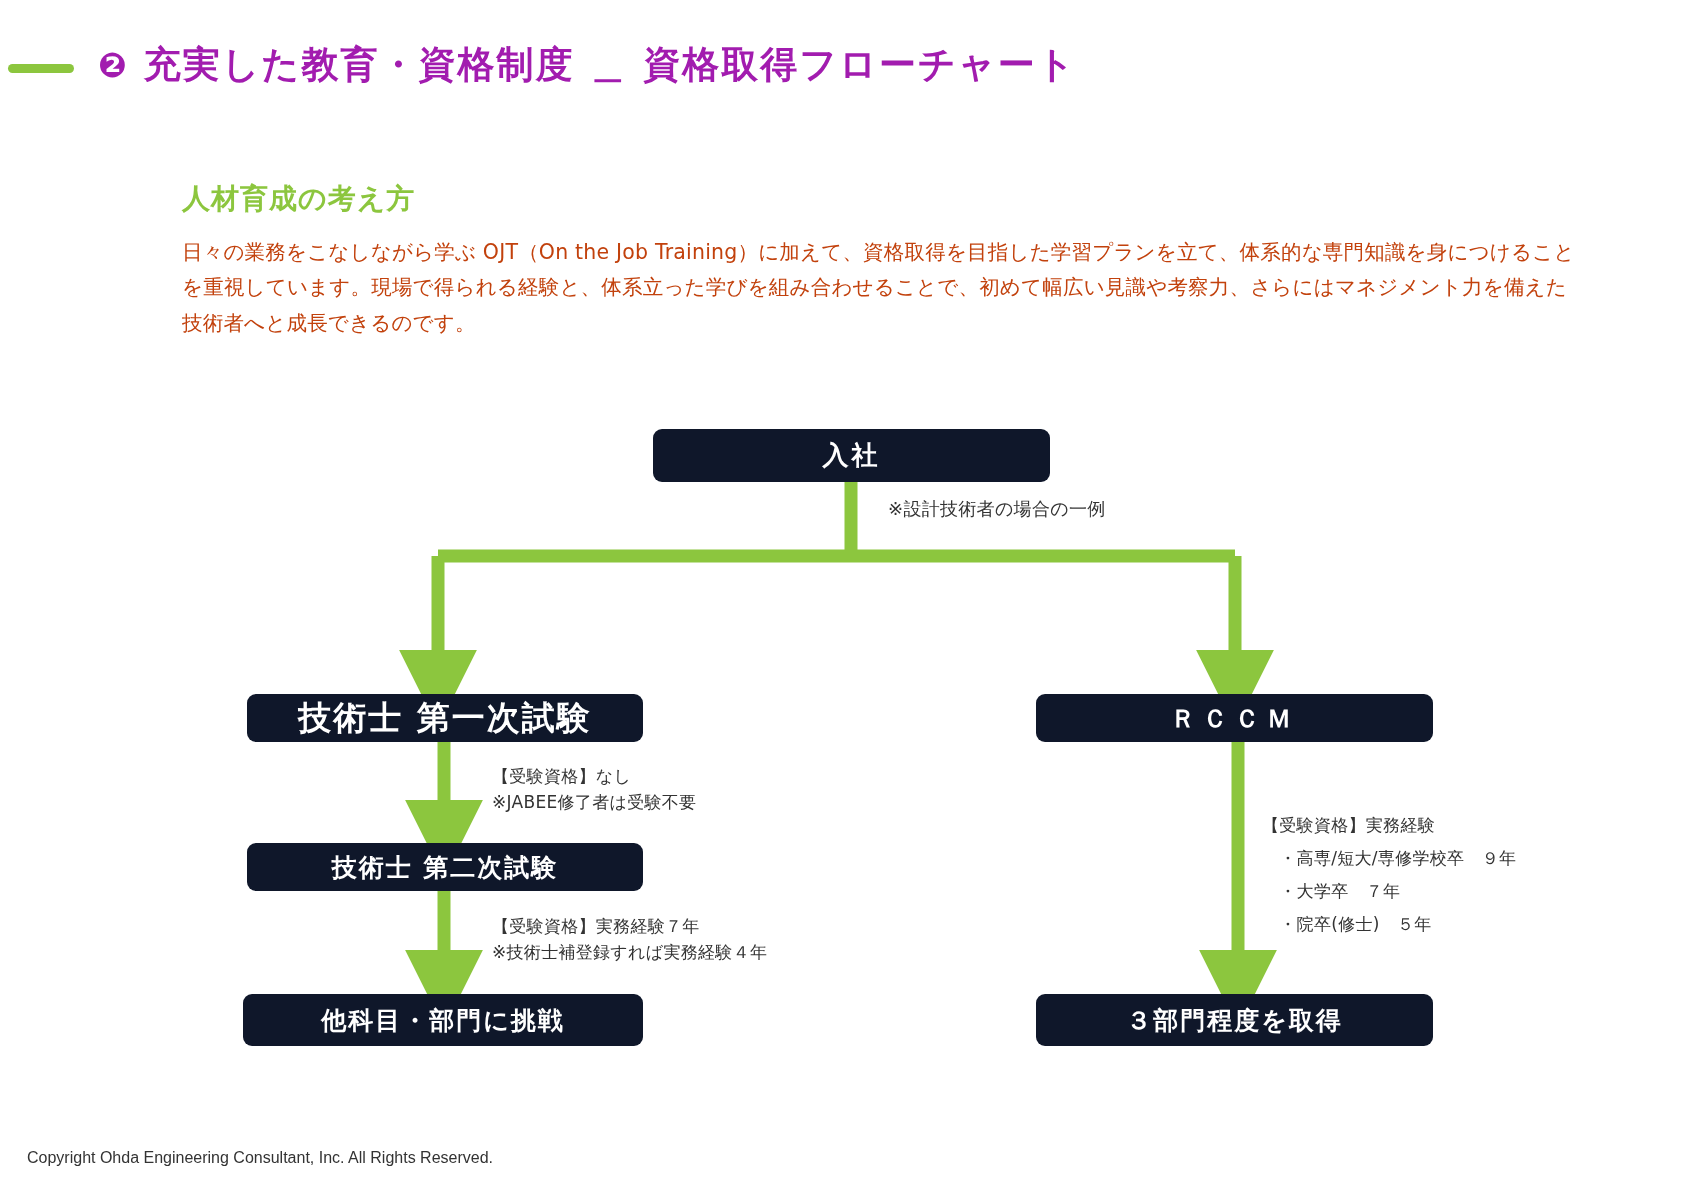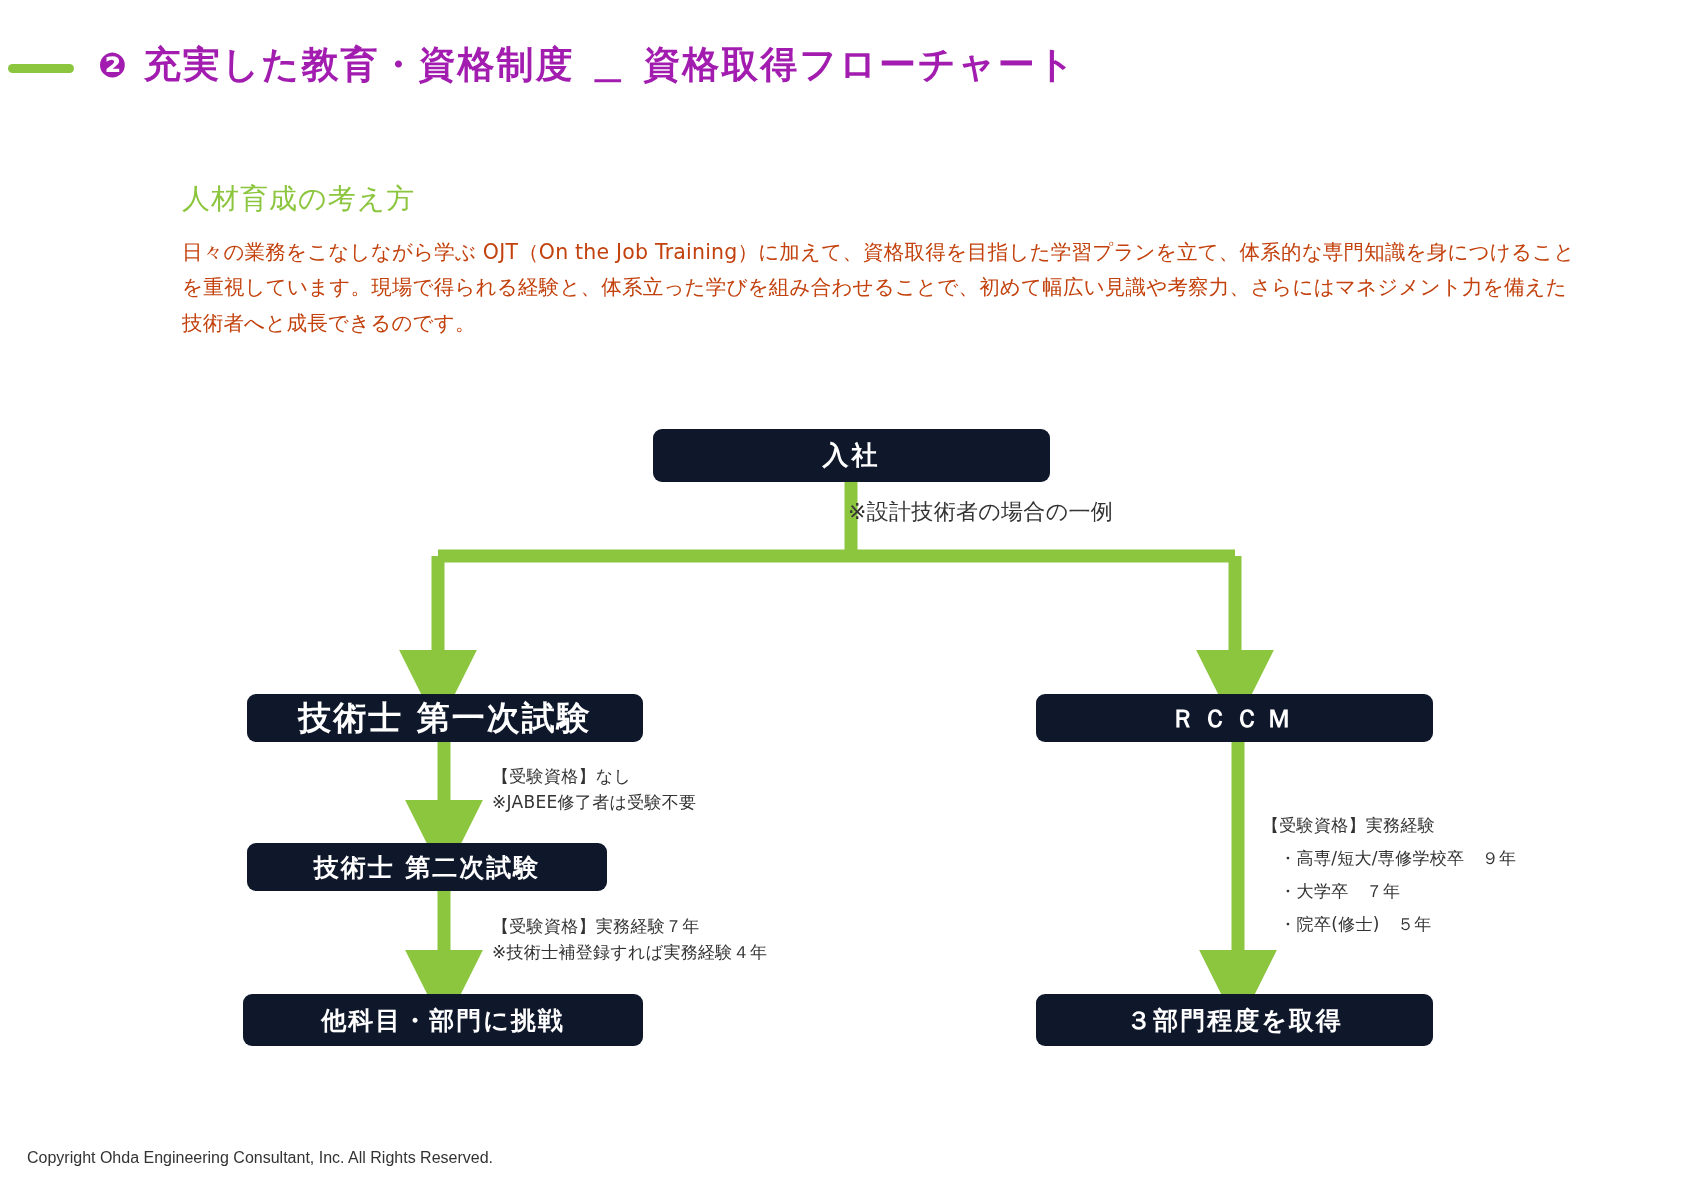--- a/index.html
+++ b/index.html
@@ -23,21 +23,21 @@
     position:absolute;left:98px;top:-2px;
     font-size:37px;font-weight:bold;color:#a21caf;
     letter-spacing:2px;white-space:nowrap;
     font-family:"DejaVu Sans","Liberation Sans",sans-serif;
   }
   .hdr-num{font-size:34px;}
 
   
   .lead{position:absolute;left:182px;top:180px;width:1395px;}
   .lead-h{
-    color:#8cc63e;font-size:28px;font-weight:normal;letter-spacing:1px;
+    color:#8cc63e;font-size:28px;font-weight:bold;letter-spacing:1px;
     margin:0 0 17px 0;
     font-family:"DejaVu Sans","Liberation Sans",sans-serif;
   }
   .lead-p{
     color:#c2410c;font-size:20.5px;line-height:1.72;margin:0;
     letter-spacing:0.2px;
     font-family:"DejaVu Sans","Liberation Sans",sans-serif;
   }
 
   
@@ -49,34 +49,34 @@
     background:#0f172a;
     border-radius:9px;
     color:#ffffff;
     display:flex;align-items:center;justify-content:center;
     font-weight:bold;
     font-family:"DejaVu Sans","Liberation Sans",sans-serif;
     box-sizing:border-box;
   }
   .node-nyusha{left:653px;top:429px;width:397px;height:53px;font-size:26px;letter-spacing:3px;}
   .node-g1{left:247px;top:694px;width:396px;height:48px;font-size:33px;letter-spacing:2px;}
-  .node-g2{left:247px;top:843px;width:360px;height:48px;font-size:25px;letter-spacing:2px;}
+  .node-g2{left:247px;top:843px;width:396px;height:48px;font-size:25px;letter-spacing:2px;}
   .node-g3{left:243px;top:994px;width:400px;height:52px;font-size:25px;letter-spacing:2px;}
   .node-r1{left:1036px;top:694px;width:397px;height:48px;font-size:25px;letter-spacing:7px;}
   .node-r2{left:1036px;top:994px;width:397px;height:52px;font-size:25px;letter-spacing:2px;}
 
   .ann{
     position:absolute;
     color:#333333;
     font-size:17px;line-height:1.55;
     font-family:"DejaVu Sans","Liberation Sans",sans-serif;
     white-space:pre;
     letter-spacing:0.3px;
   }
-  .ann-top{left:848px;top:495px;font-size:22px;}
+  .ann-top{left:888px;top:495px;font-size:18px;}
   .ann-l1{left:492px;top:763px;}
   .ann-l2{left:492px;top:913px;}
   .ann-r{left:1262px;top:809px;line-height:1.95;}
 
   
   .footer{
     position:absolute;left:27px;top:1149px;
     font-size:16px;color:#333333;
     font-family:"Liberation Sans","DejaVu Sans",sans-serif;
   }

